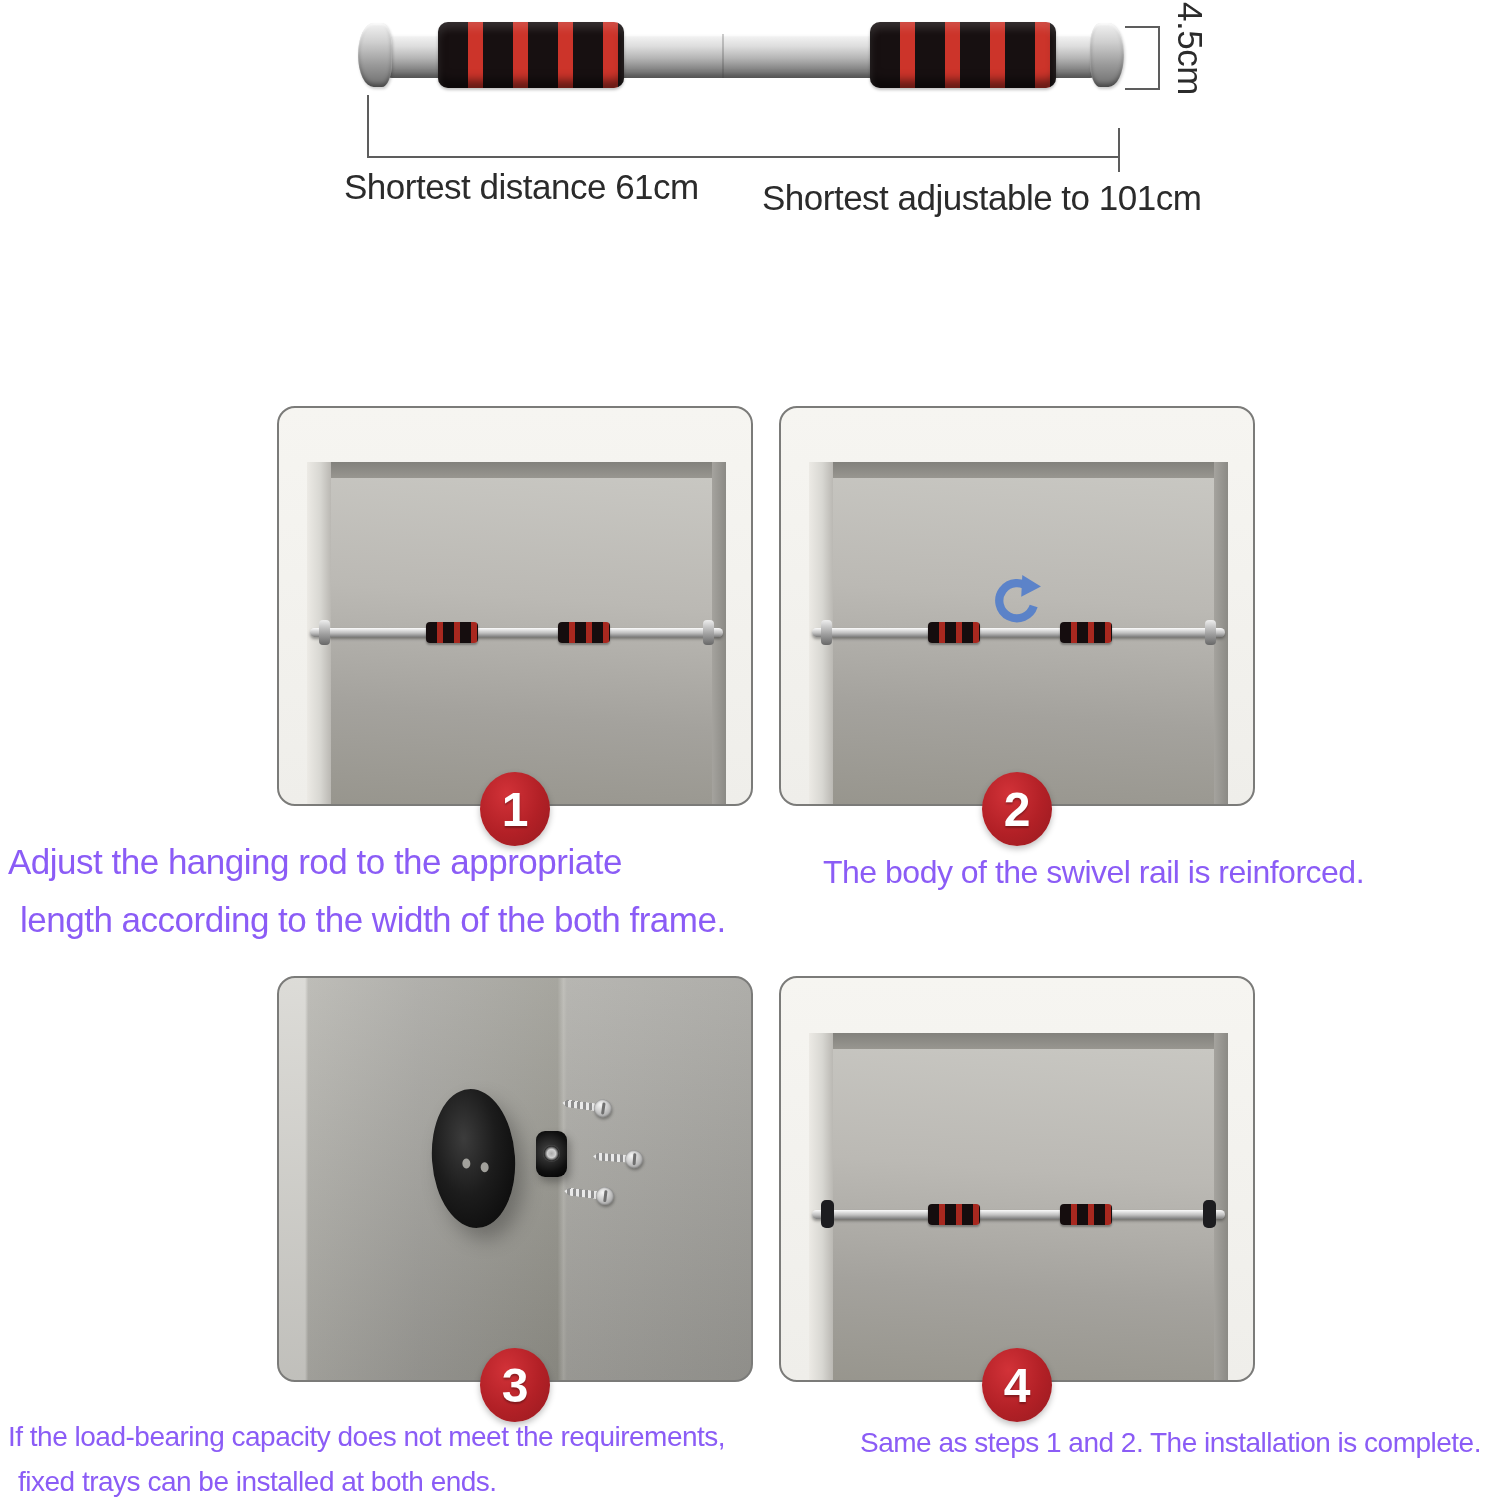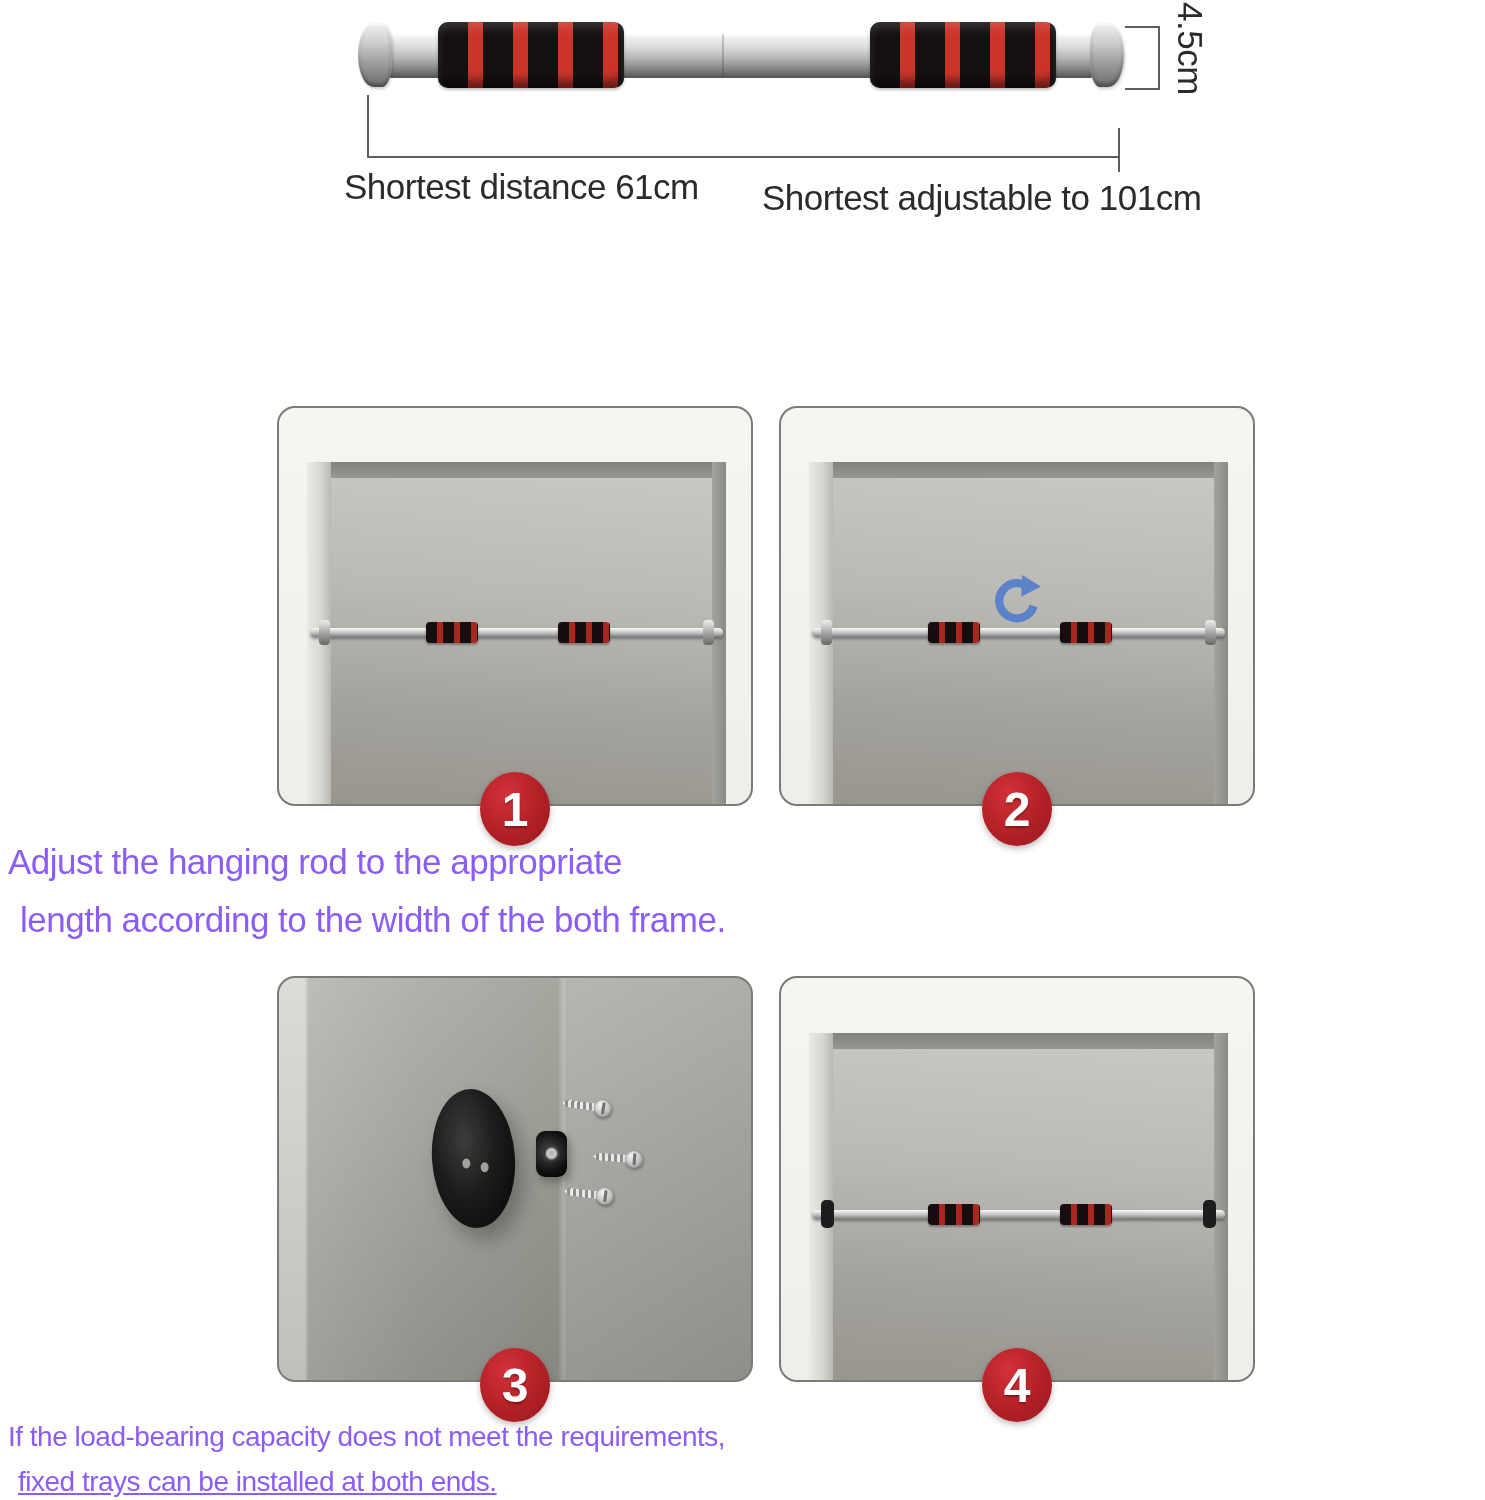--- a/index.html
+++ b/index.html
@@ -128,21 +128,21 @@
     color:#ffffff; font-size:48px; font-weight:700; z-index:5;
     text-shadow:0 2px 2px rgba(0,0,0,.3);
   }
 
   
   .caption { position:absolute; white-space:nowrap; color:#8b5cf6; letter-spacing:-0.5px; line-height:1.2; }
   .c1a { left:8px;   top:841px;  font-size:35px; }
   .c1b { left:20px;  top:899px;  font-size:35px; }
   .c2  { left:823px; top:853px;  font-size:32px; }
   .c3a { left:8px;   top:1420px; font-size:28px; }
-  .c3b { left:18px;  top:1465px; font-size:28px;text-decoration:underline; }
+  .c3b { left:18px;  top:1465px; font-size:28px; }
   .c4  { left:860px; top:1426px; font-size:28px; }
 </style>
 </head>
 <body>
 
 <div class="page">
 
   <section>
     <div class="bar-assembly">
       <div class="tube"></div>
@@ -244,16 +244,18 @@
           <div class="pcap pc-l"></div>
           <div class="pcap pc-r"></div>
         </div>
       </div>
     </div>
     <div class="badge">4</div>
   </section>
 
   <div class="caption c1a">Adjust the hanging rod to the appropriate</div>
   <div class="caption c1b">length according to the width of the both frame.</div>
+  <div class="caption c2">The body of the swivel rail is reinforced.</div>
   <div class="caption c3a">If the load-bearing capacity does not meet the requirements,</div>
   <div class="caption c3b">fixed trays can be installed at both ends.</div>
+  <div class="caption c4">Same as steps 1 and 2. The installation is complete.</div>
 
 </div>
 
 </body></html>

